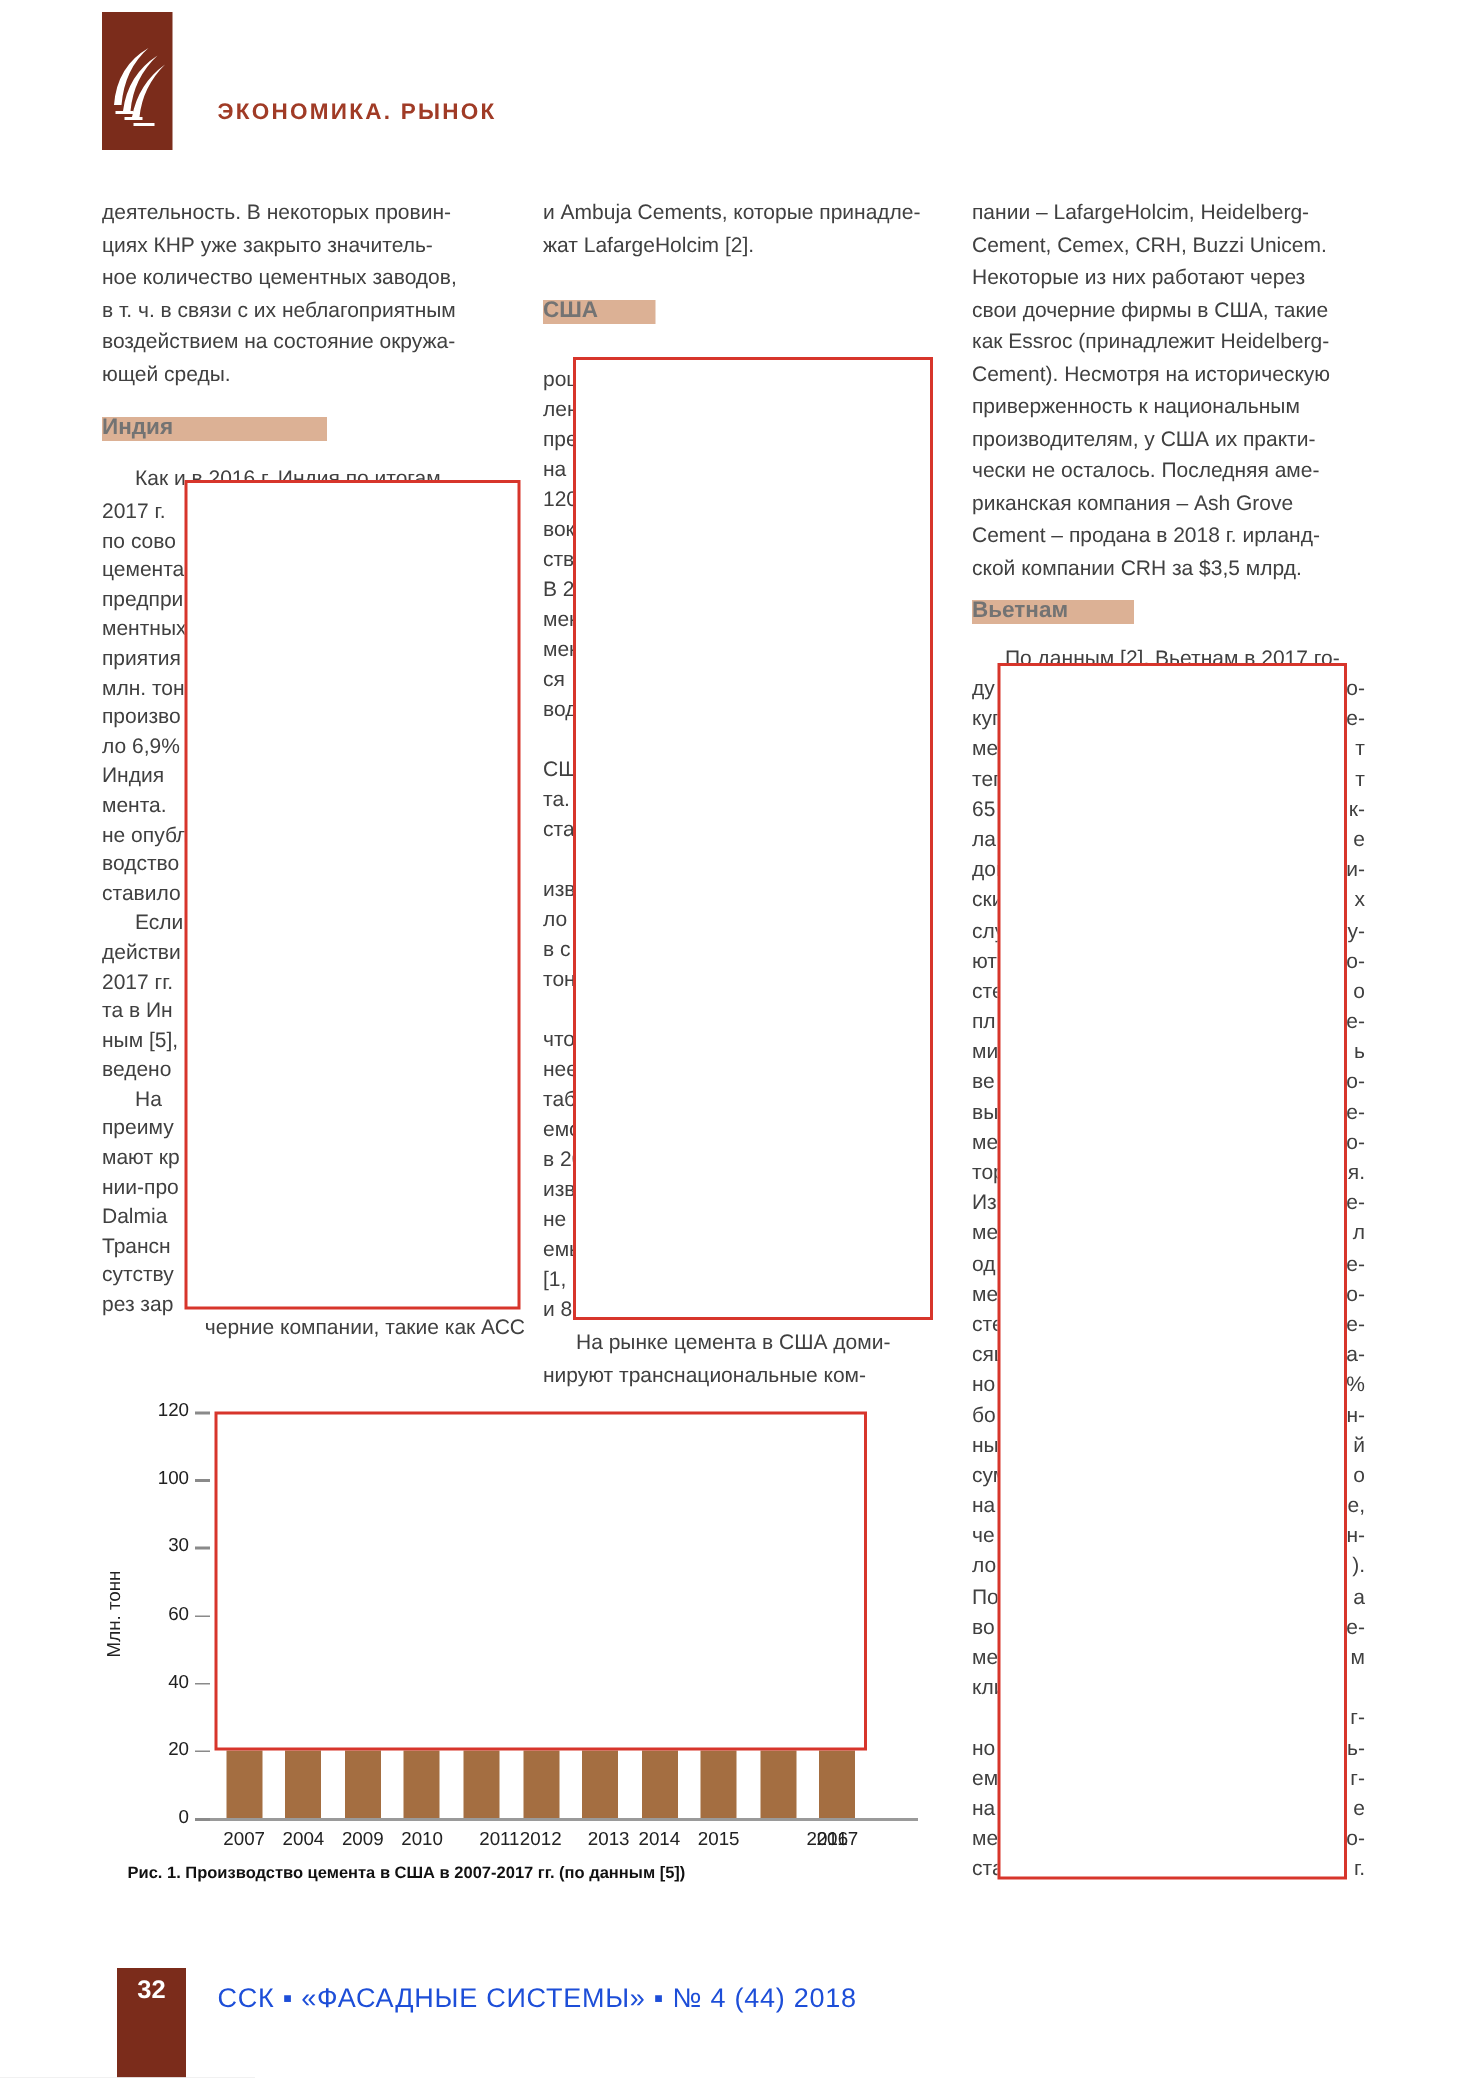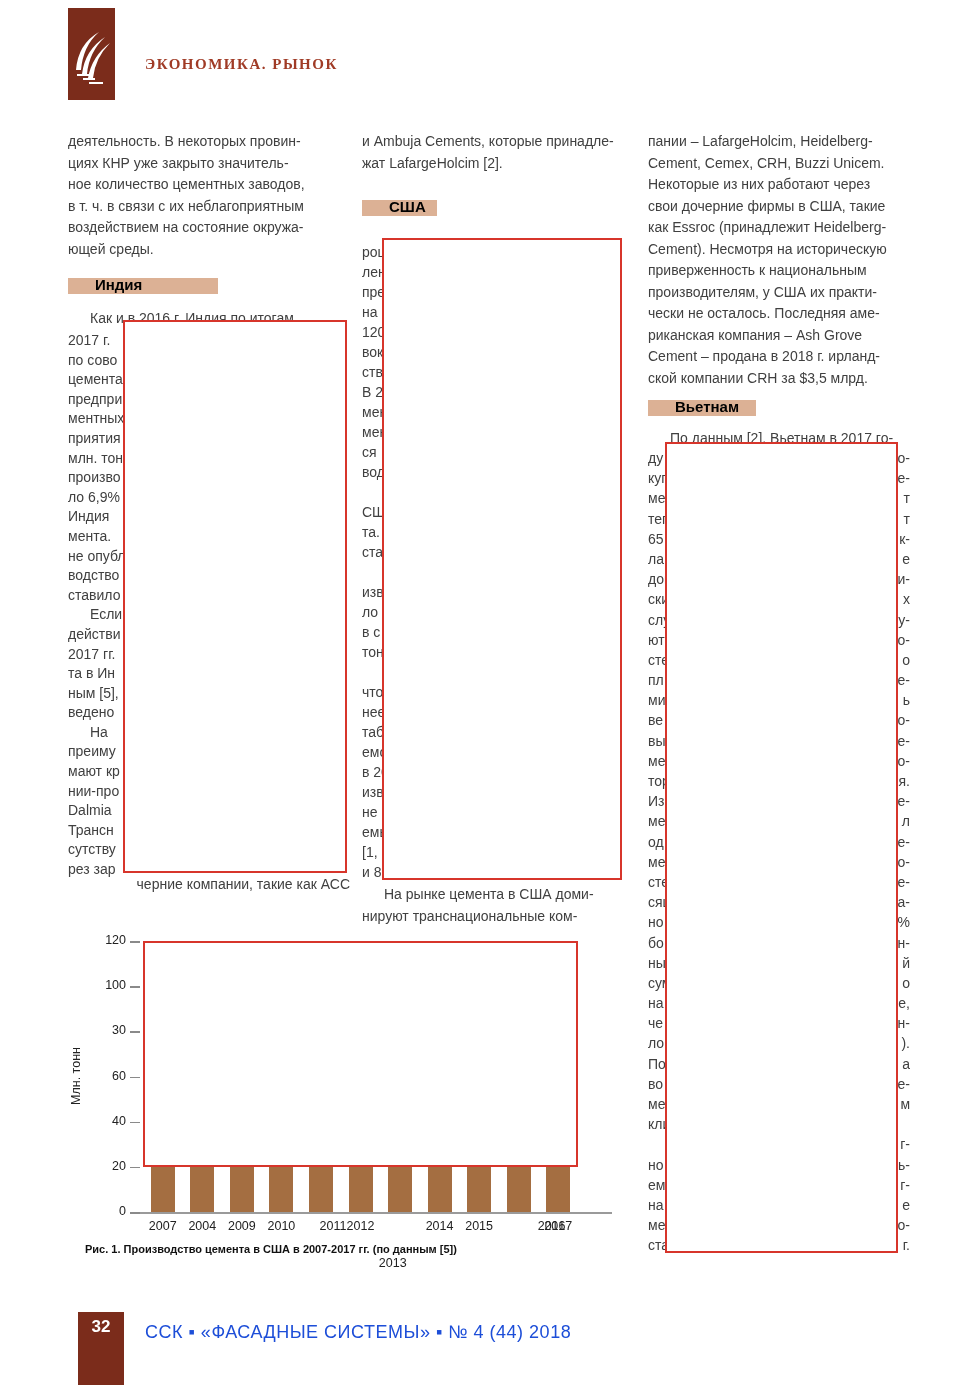--- a/index.html
+++ b/index.html
@@ -1,32 +1,32 @@
 <!DOCTYPE html>
 <html><head>
 <meta charset="utf-8">
 <style>
   html,body{margin:0;padding:0;background:#e8e8e8;}
   .page{position:relative;width:980px;height:1385px;background:#ffffff;overflow:hidden;
         font-family:"Liberation Sans", sans-serif;color:#404040;}
   
   .logo-box{position:absolute;left:68px;top:8px;width:47px;height:92px;background:#7b2c1b;}
-  .kicker{position:absolute;left:145px;top:56px;font-size:15px;font-weight:bold;
-          letter-spacing:1.5px;color:#a03b26;font-family:Liberation Serif, serif;}
+  .kicker{position:absolute;left:145px;top:66px;font-size:15px;font-weight:bold;
+          letter-spacing:1.5px;color:#a03b26;}
   
   .para{position:absolute;font-size:14px;line-height:21.5px;white-space:pre-line;
         text-align:left;color:#404040;}
   .openline{position:absolute;font-size:14px;line-height:21px;white-space:nowrap;
             text-indent:22px;color:#404040;z-index:2;}
   .closing{position:absolute;font-size:14px;line-height:21.5px;white-space:pre-line;color:#404040;z-index:2;}
   .indent-first{text-indent:22px;}
   
   .heading{position:absolute;height:20px;}
   .band{position:absolute;left:0;top:2px;height:16px;background:#dcb195;}
-  .htext{position:relative;padding-left:27px;font-size:15px;font-weight:bold;color:#000000;}
+  .htext{position:relative;font-size:15px;font-weight:bold;color:#737373;}
   
   .frags{position:absolute;z-index:1;font-size:14px;color:#404040;}
   .frag-line{display:flex;justify-content:space-between;align-items:flex-start;overflow:hidden;}
   #col1-frags .frag-line{height:19.6px;width:282px;}
   #col2-frags .frag-line{height:20px;width:278px;}
   #col3-frags .frag-line{height:20.2px;width:262px;}
   
   .redbox{position:absolute;background:#ffffff;border:2px solid #d7352b;z-index:6;box-sizing:border-box;}
   
   .ylab{position:absolute;left:76px;top:1076px;transform:translate(-50%,-50%) rotate(-90deg);
@@ -529,21 +529,21 @@
       <div class="xtick-label" style="left: 182.545px; width: 39.5455px;">2004</div>
       <div class="bar" style="left: 229.864px; top: 1164.58px; height: 47.425px; background: rgb(164, 110, 65);"></div>
       <div class="xtick-label" style="left: 222.091px; width: 39.5455px;">2009</div>
       <div class="bar" style="left: 269.409px; top: 1164.58px; height: 47.425px; background: rgb(164, 110, 65);"></div>
       <div class="xtick-label" style="left: 261.636px; width: 39.5455px;">2010</div>
       <div class="bar" style="left: 308.955px; top: 1164.58px; height: 47.425px; background: rgb(164, 110, 65);"></div>
       <div class="xtick-label" style="left: 301.182px; width: 39.5455px; margin-left: 12px;">2011</div>
       <div class="bar" style="left: 348.5px; top: 1164.58px; height: 47.425px; background: rgb(164, 110, 65);"></div>
       <div class="xtick-label" style="left: 340.727px; width: 39.5455px;">2012</div>
       <div class="bar" style="left: 388.045px; top: 1164.58px; height: 47.425px; background: rgb(164, 110, 65);"></div>
-      <div class="xtick-label" style="left: 373px; width: 39.5455px; margin-top: 37px;">2013</div>
+      <div class="xtick-label" style="left: 386px; width: 39.5455px;">2013</div>
       <div class="bar" style="left: 427.591px; top: 1164.58px; height: 47.425px; background: rgb(164, 110, 65);"></div>
       <div class="xtick-label" style="left: 419.818px; width: 39.5455px;">2014</div>
       <div class="bar" style="left: 467.136px; top: 1164.58px; height: 47.425px; background: rgb(164, 110, 65);"></div>
       <div class="xtick-label" style="left: 459.364px; width: 39.5455px;">2015</div>
       <div class="bar" style="left: 506.682px; top: 1164.58px; height: 47.425px; background: rgb(164, 110, 65);"></div>
       <div class="xtick-label" style="left: 526px; width: 39.5455px; text-align: right;">2016</div>
       <div class="bar" style="left: 546.227px; top: 1164.58px; height: 47.425px; background: rgb(164, 110, 65);"></div>
       <div class="xtick-label" style="left: 538.455px; width: 39.5455px;">2017</div>
     </div>
   <div class="caption">Рис. 1. Производство цемента в США в 2007-2017 гг. (по данным [5])</div>

